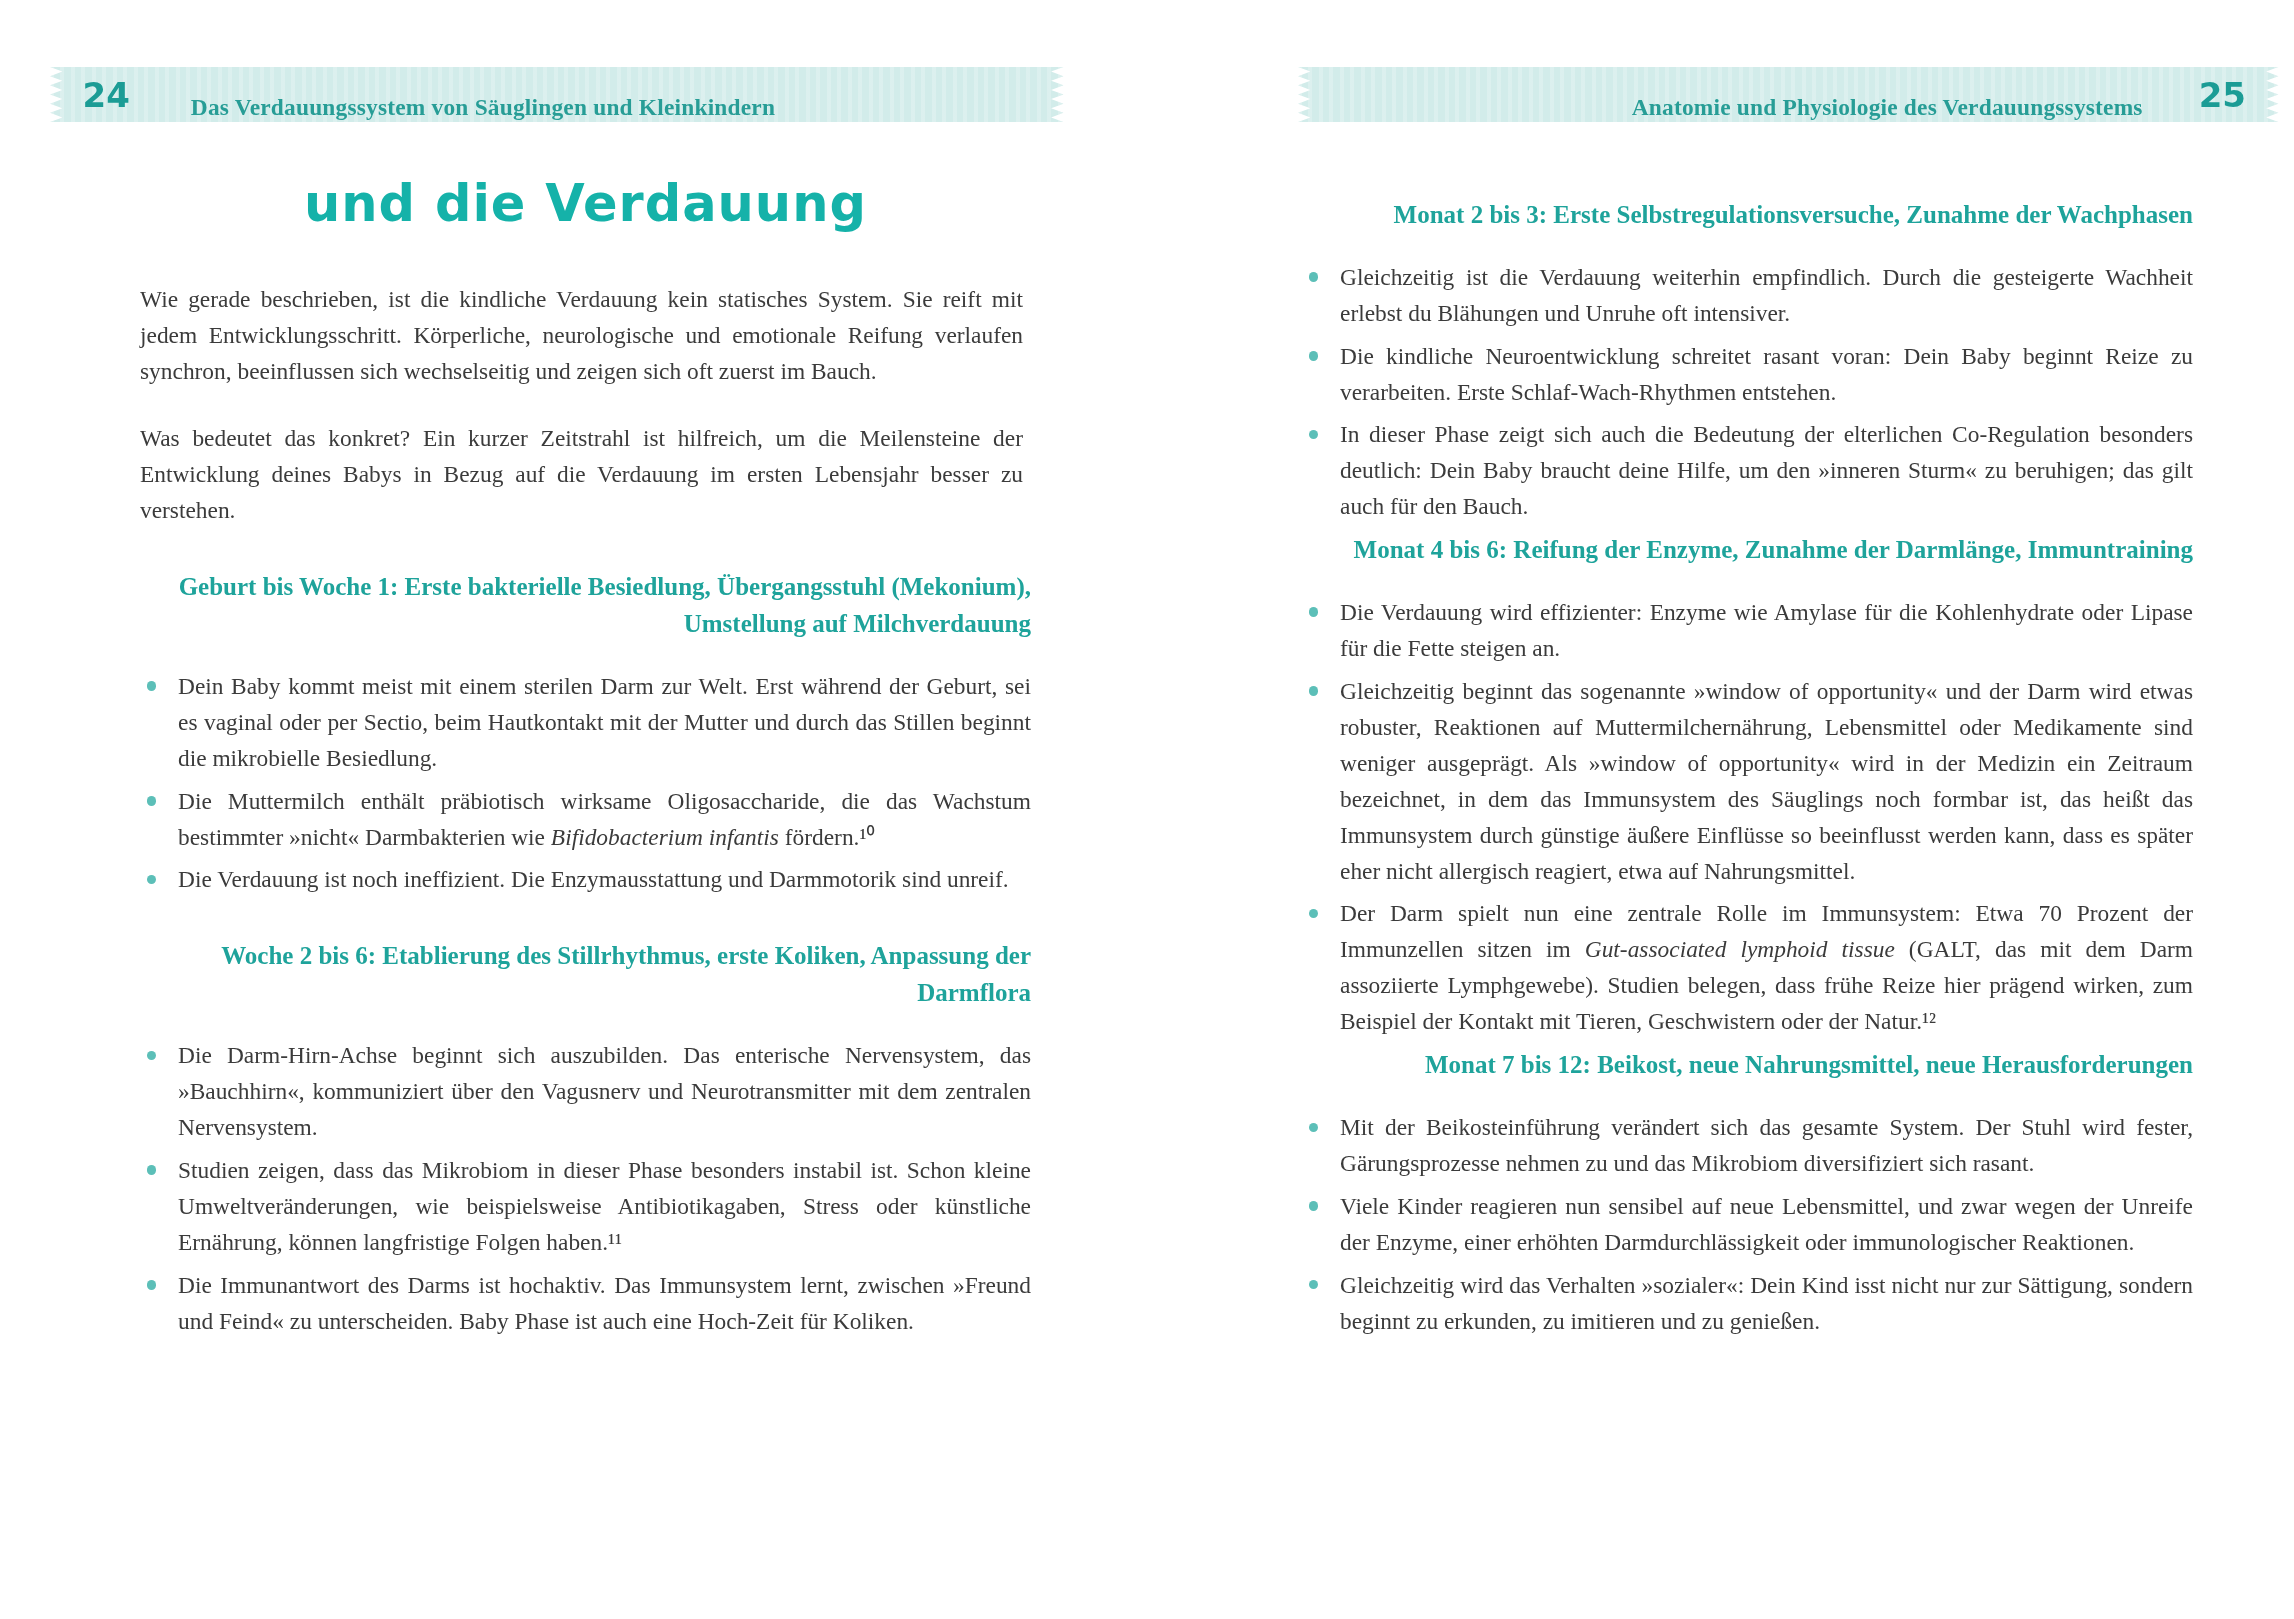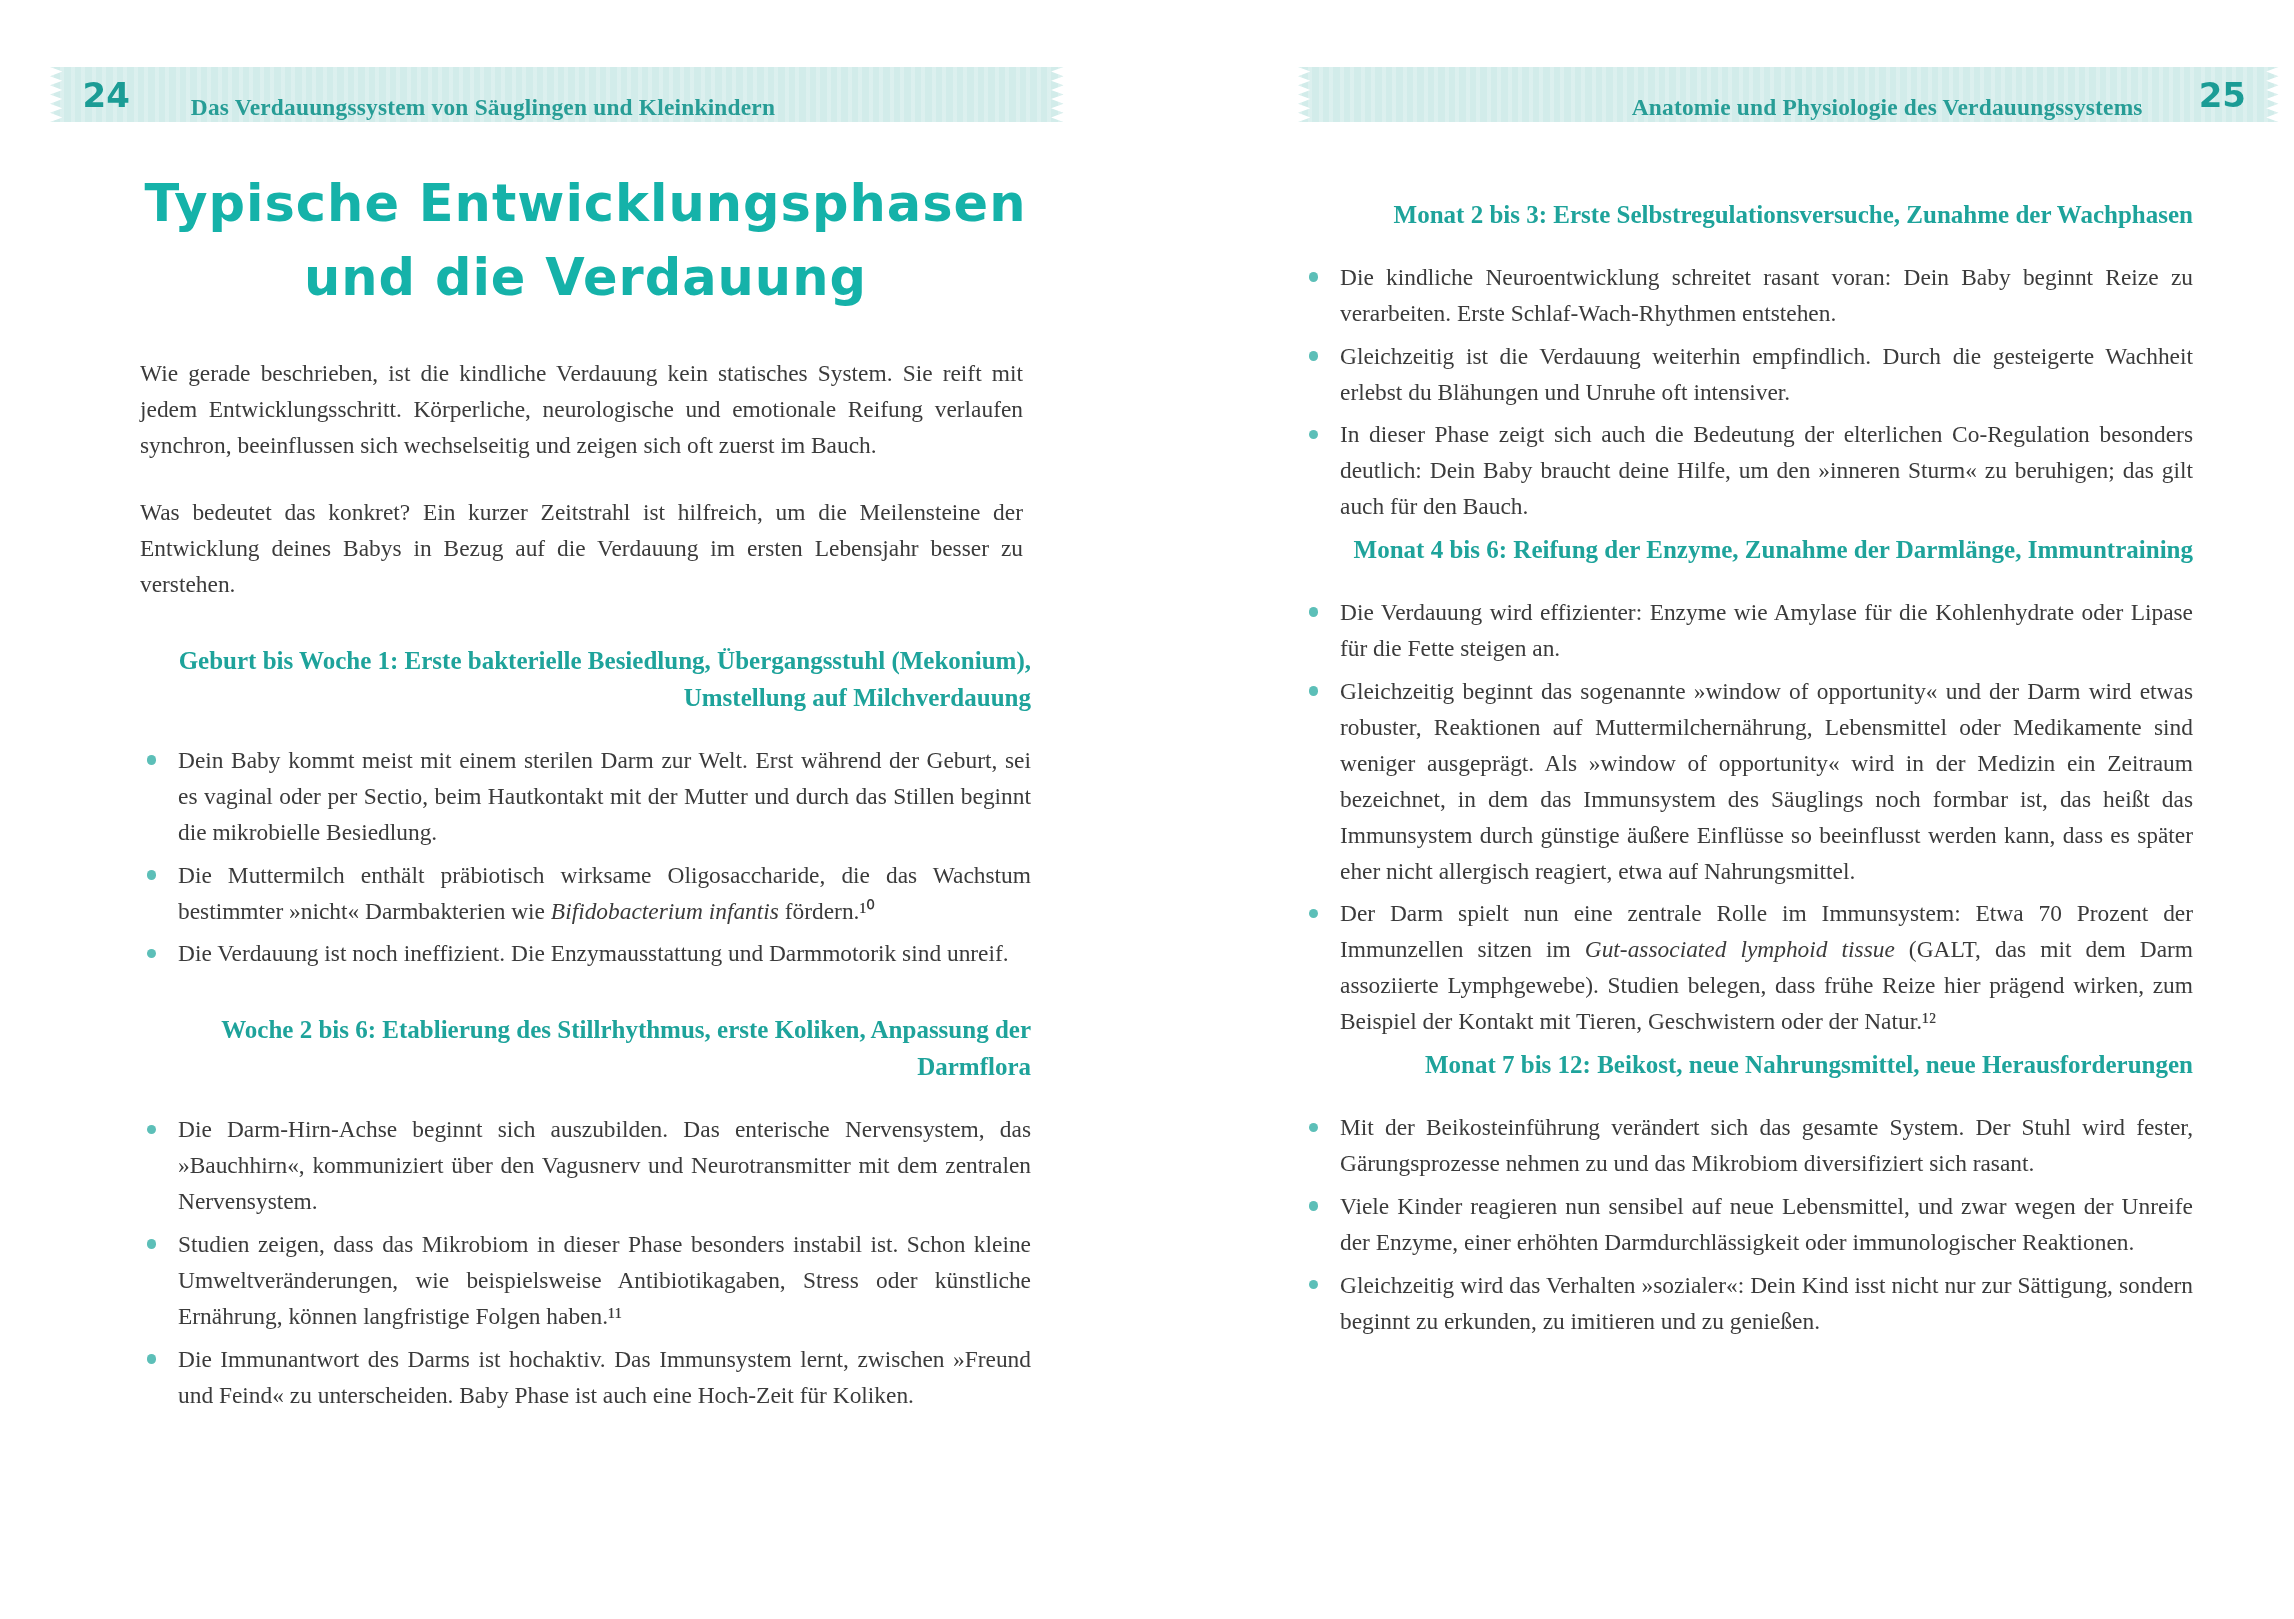--- a/index.html
+++ b/index.html
@@ -120,21 +120,20 @@
   </header>
 
   <header class="band band-right">
     <span class="band-title">Anatomie und Physiologie des Verdauungssystems</span>
     <span class="page-num">25</span>
   </header>
 
   <main class="col col-left">
 
     <h1 class="main-title">
-      <span class="title-line">Typische Entwicklungsphasen</span>
       <span class="title-line">und die Verdauung</span>
     </h1>
 
     <p class="body-par">Wie gerade beschrieben, ist die kindliche Verdauung kein statisches System. Sie reift mit jedem Entwicklungsschritt. Körperliche, neurologische und emotionale Reifung verlaufen synchron, beeinflussen sich wechselseitig und zeigen sich oft zuerst im Bauch.</p>
     <p class="body-par">Was bedeutet das konkret? Ein kurzer Zeitstrahl ist hilfreich, um die Meilensteine der Entwicklung deines Babys in Bezug auf die Verdauung im ersten Lebensjahr besser zu verstehen.</p>
 
     <section>
       <h2 class="section-heading">Geburt bis Woche 1: Erste bakterielle Besiedlung, Übergangsstuhl (Mekonium), Umstellung auf Milchverdauung</h2>
       <ul class="bullet-list">
         <li class="bullet-item">
@@ -172,28 +171,28 @@
 
   </main>
 
   <main class="col col-right">
 
     <section>
       <h2 class="section-heading">Monat 2 bis 3: Erste Selbstregulationsversuche, Zunahme der Wachphasen</h2>
       <ul class="bullet-list">
         <li class="bullet-item">
           <span class="bullet-dot"></span>
+          <span class="bullet-text">Gleichzeitig ist die Verdauung weiterhin empfindlich. Durch die gesteigerte Wachheit erlebst du Blähungen und Unruhe oft intensiver.</span>
+        </li>
+        <li class="bullet-item">
+          <span class="bullet-dot"></span>
           <span class="bullet-text">Die kindliche Neuroentwicklung schreitet rasant voran: Dein Baby beginnt Reize zu verarbeiten. Erste Schlaf-Wach-Rhythmen entstehen.</span>
         </li>
         <li class="bullet-item">
           <span class="bullet-dot"></span>
-          <span class="bullet-text">Gleichzeitig ist die Verdauung weiterhin empfindlich. Durch die gesteigerte Wachheit erlebst du Blähungen und Unruhe oft intensiver.</span>
-        </li>
-        <li class="bullet-item">
-          <span class="bullet-dot"></span>
           <span class="bullet-text">In dieser Phase zeigt sich auch die Bedeutung der elterlichen Co-Regulation besonders deutlich: Dein Baby braucht deine Hilfe, um den »inneren Sturm« zu beruhigen; das gilt auch für den Bauch.</span>
         </li>
       </ul>
     </section>
 
     <section>
       <h2 class="section-heading">Monat 4 bis 6: Reifung der Enzyme, Zunahme der Darmlänge, Immuntraining</h2>
       <ul class="bullet-list">
         <li class="bullet-item">
           <span class="bullet-dot"></span>

